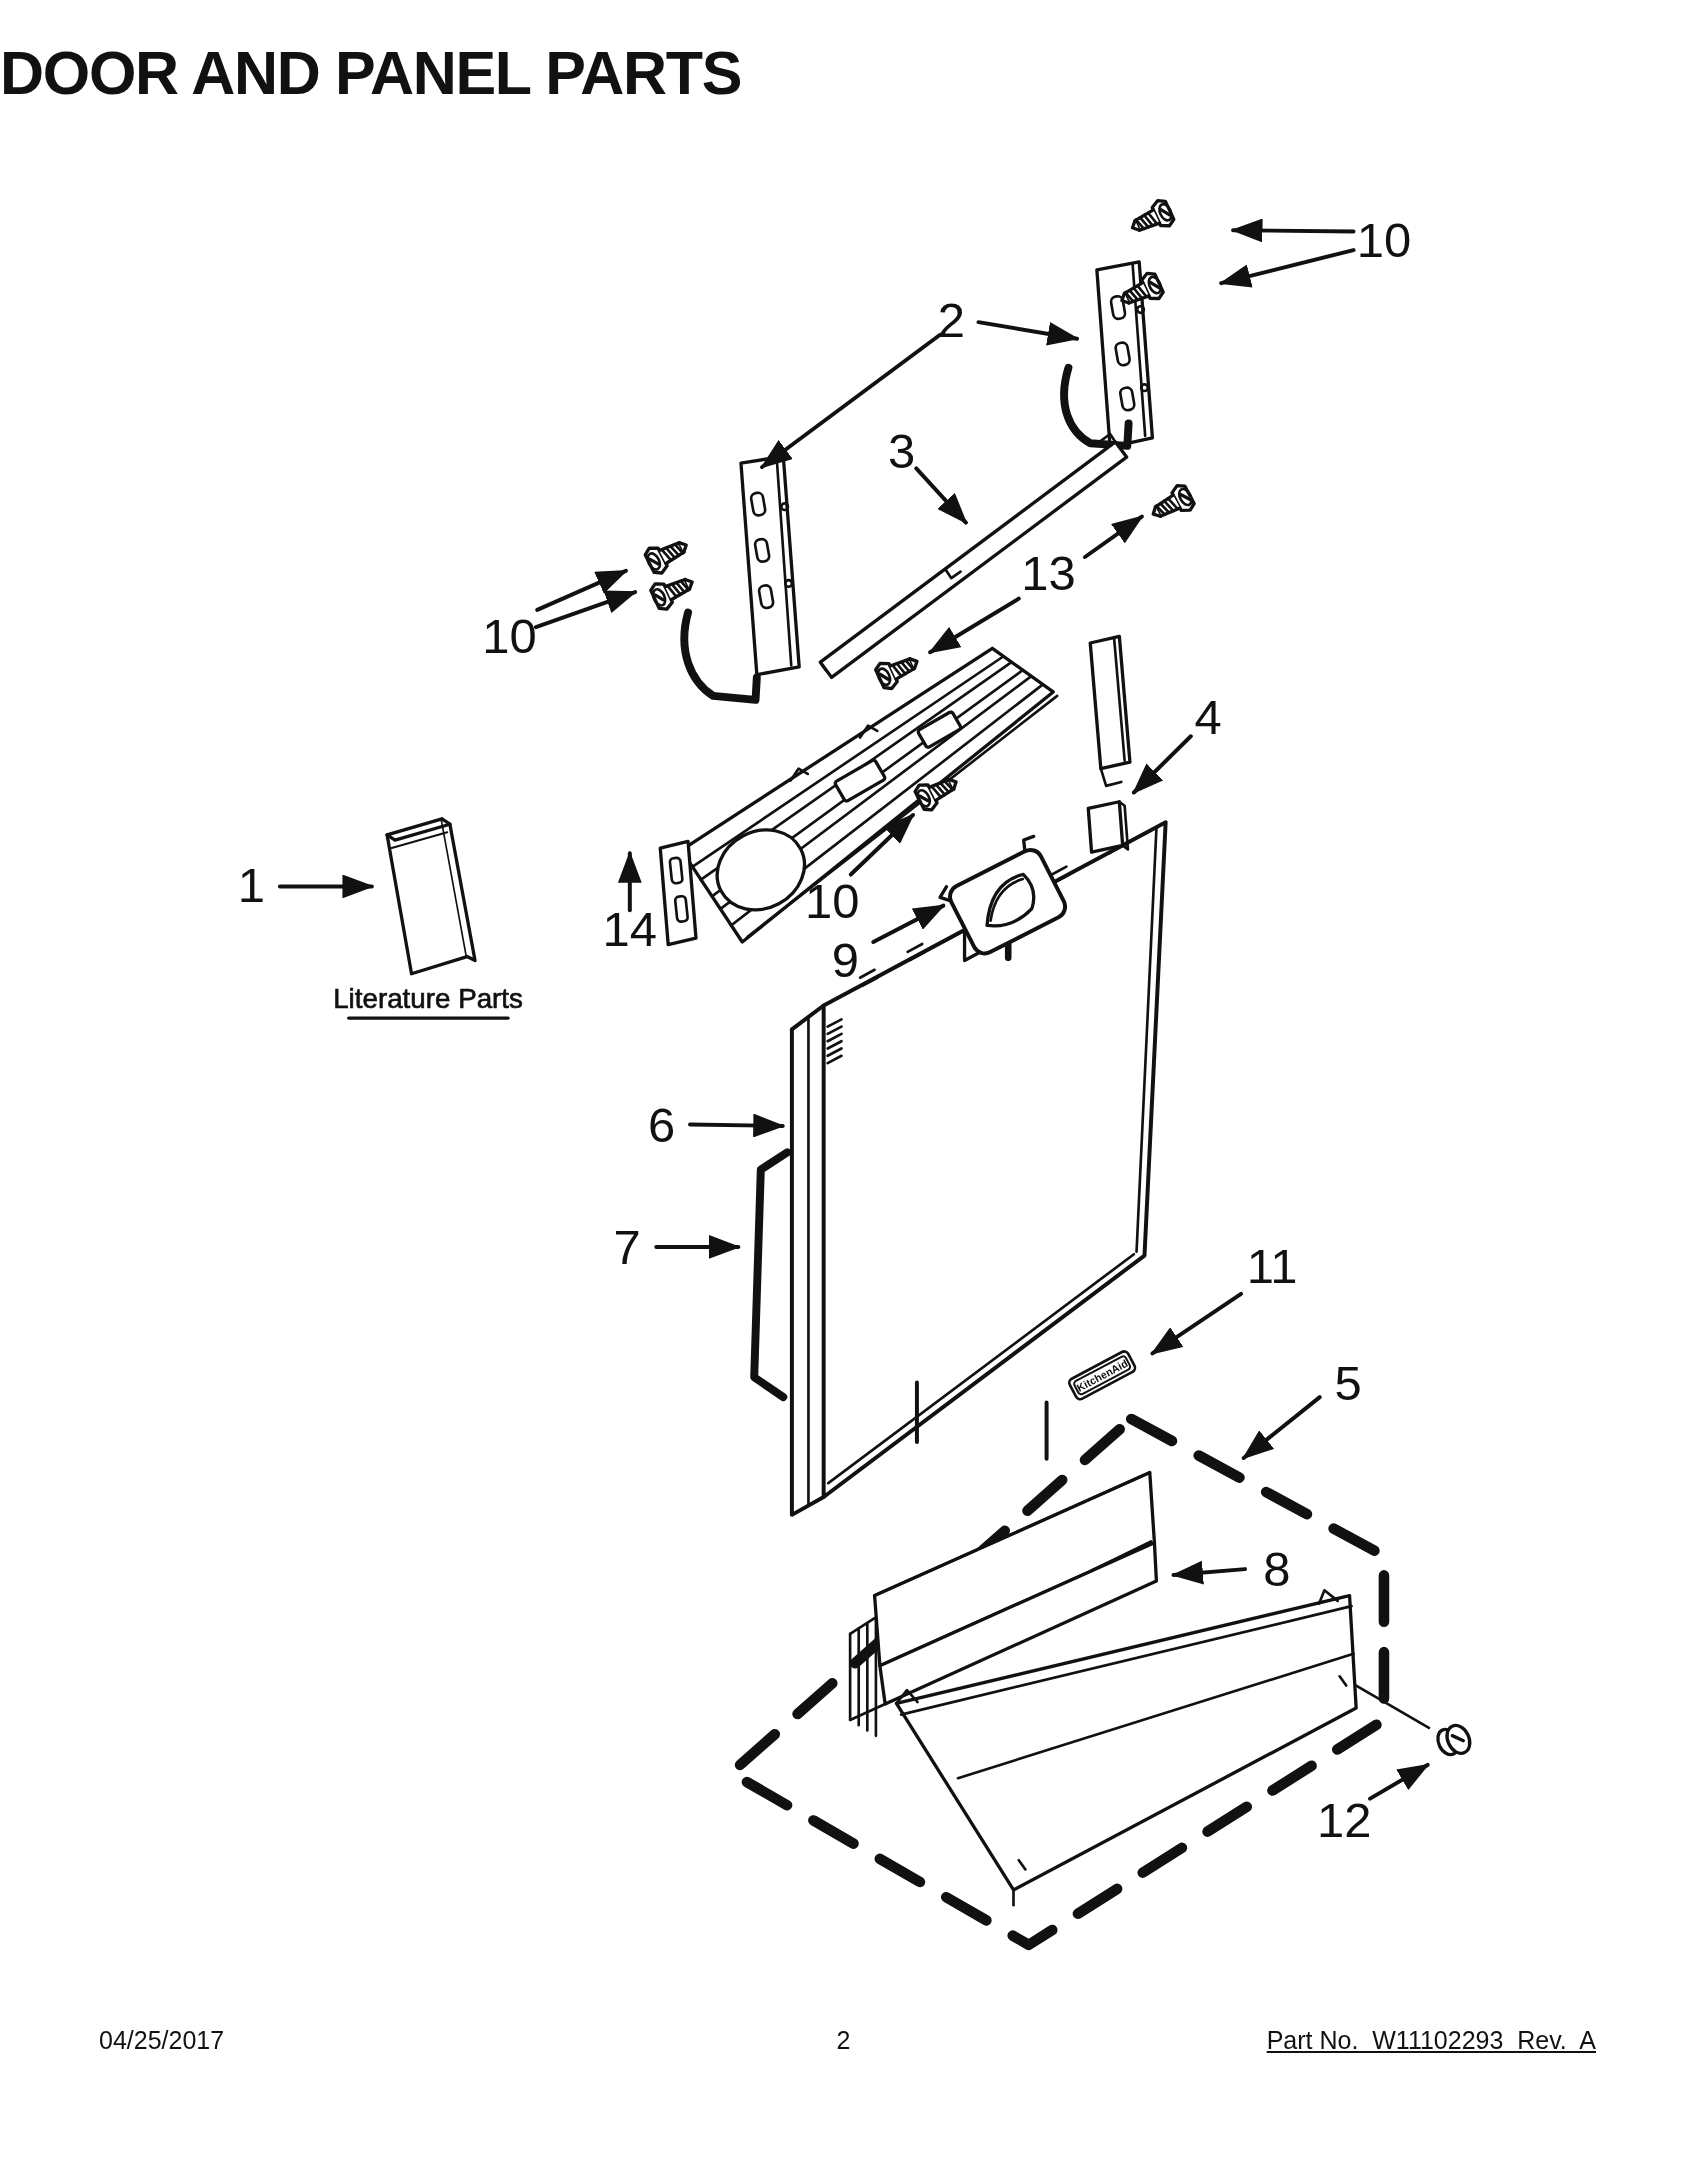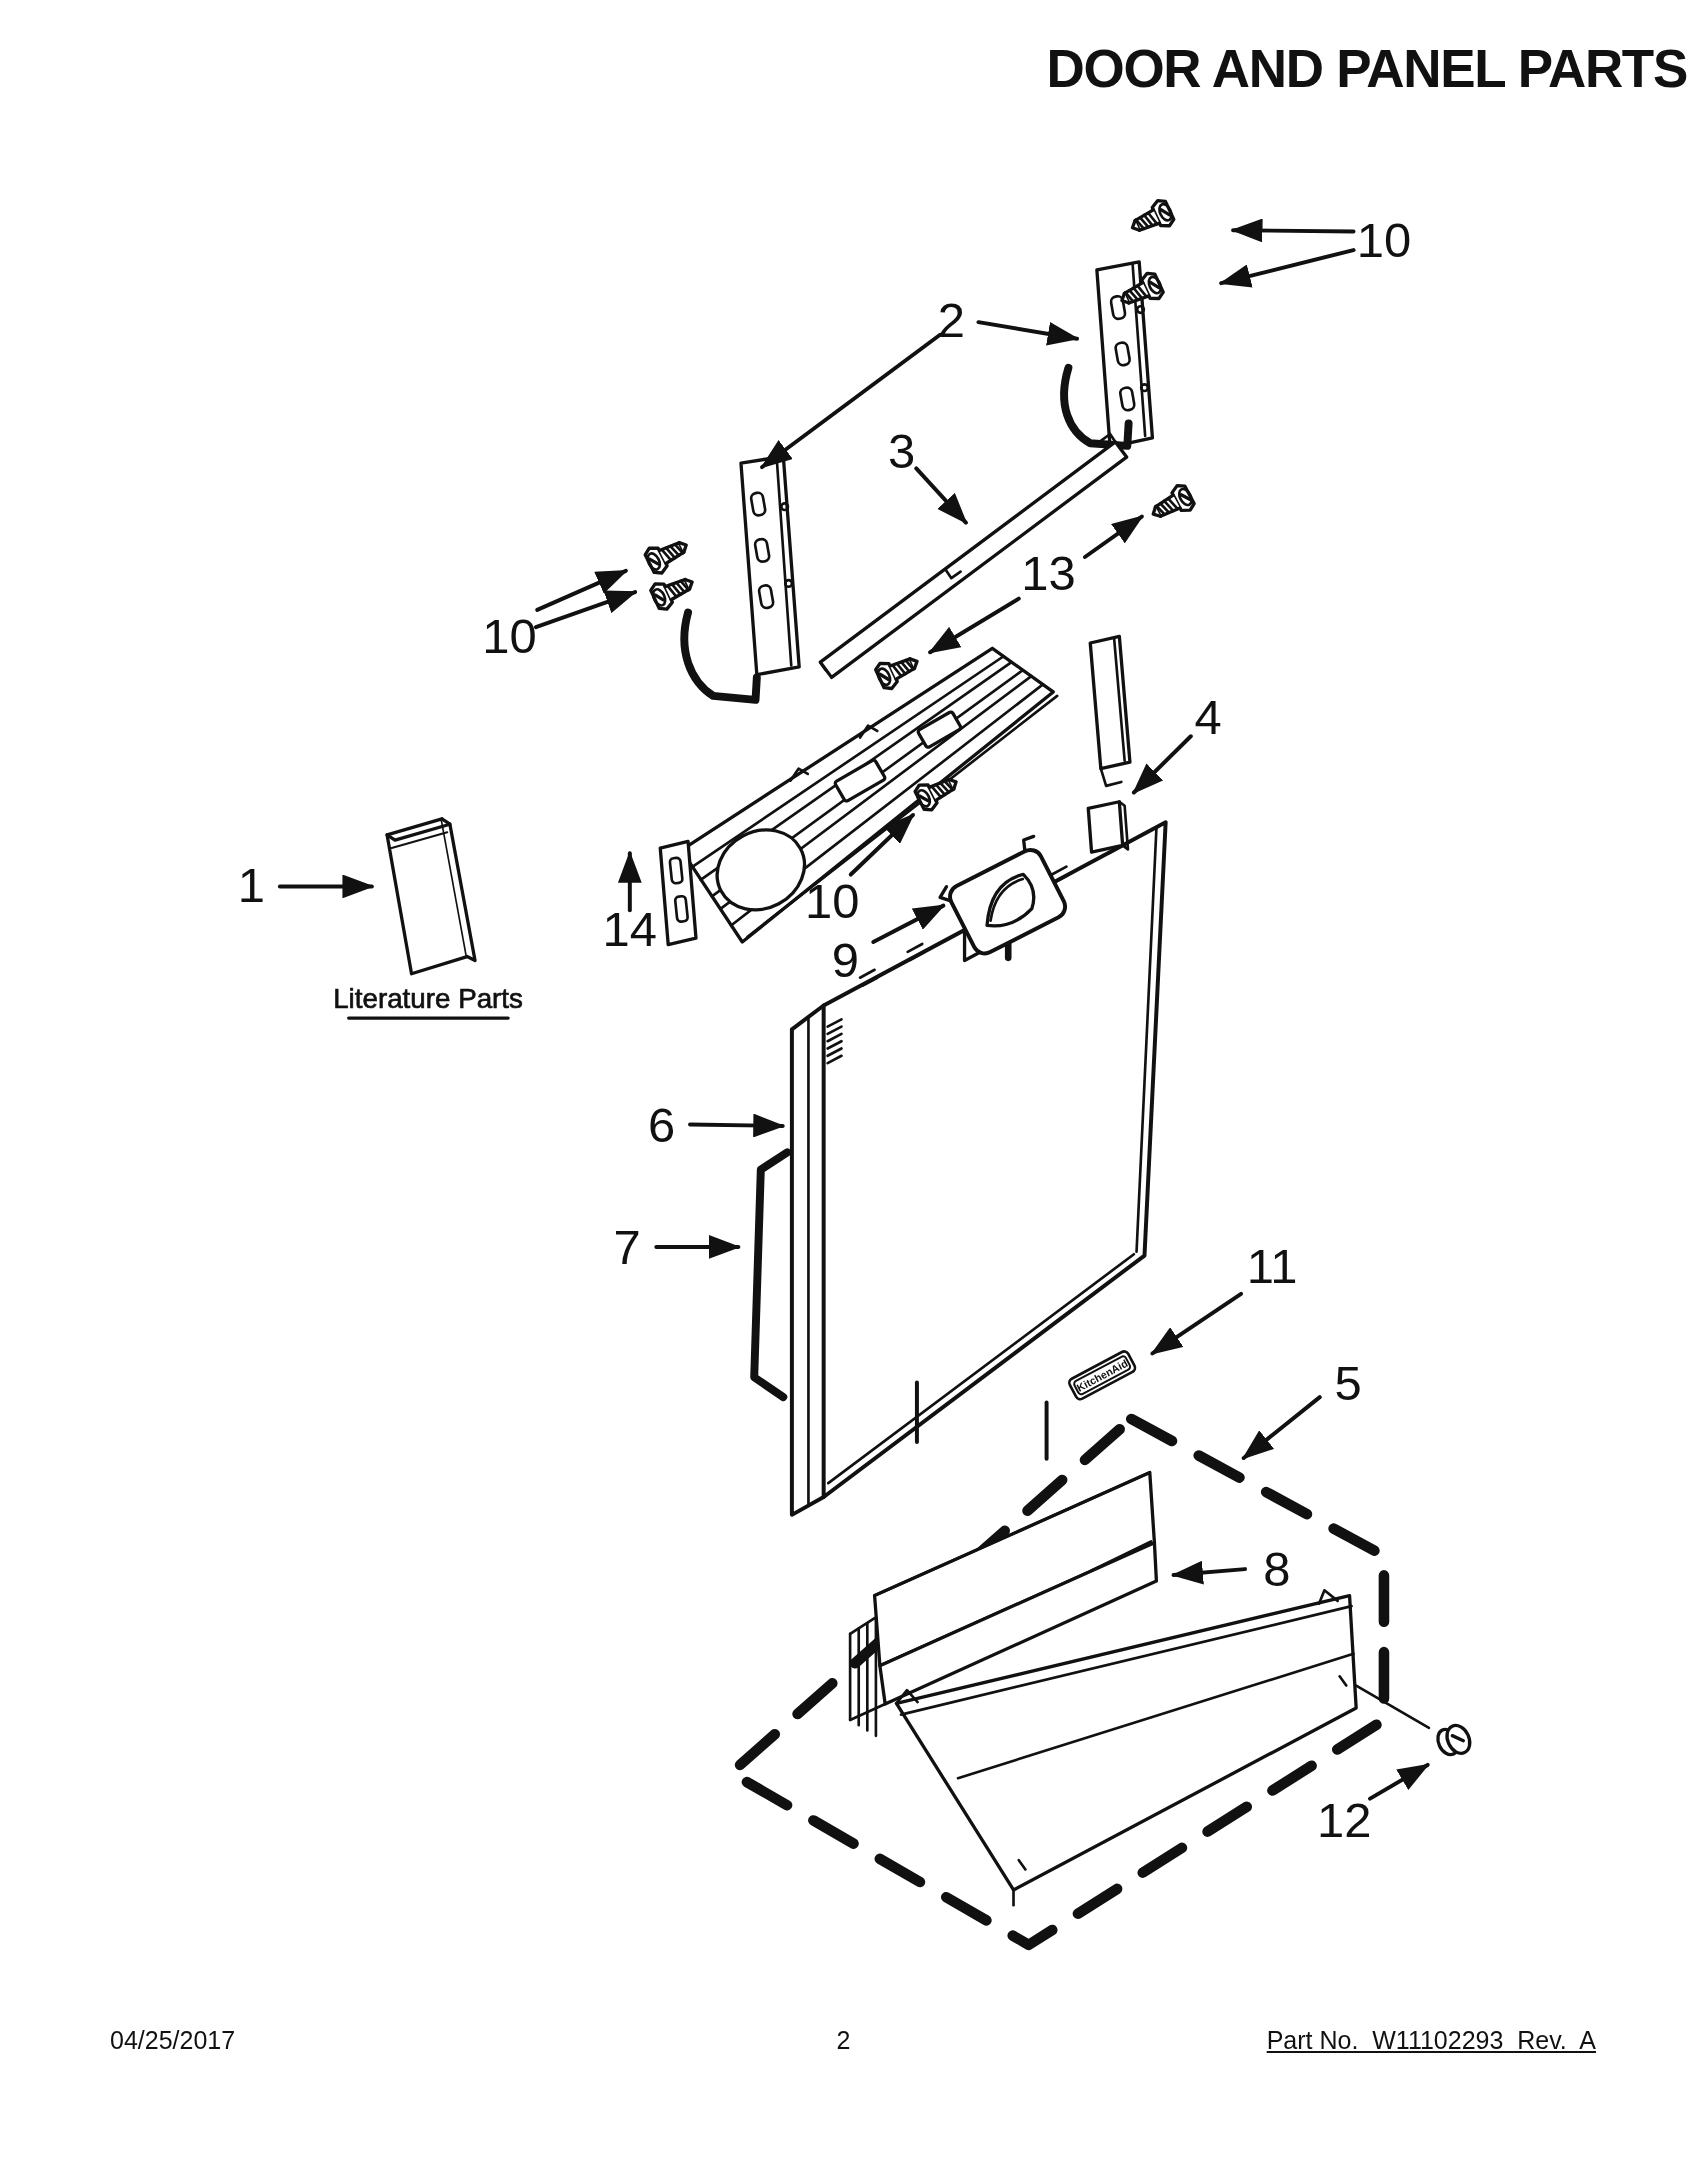--- a/index.html
+++ b/index.html
@@ -5,31 +5,31 @@
   html,body{margin:0;padding:0;background:#888;}
   #page{
     position:relative;
     width:1687px;height:2183px;
     background:#ffffff;
     font-family:"Liberation Sans", sans-serif;
     overflow:hidden;
   }
   #title{
     position:absolute;left:0;top:38px;width:100%;
-    text-align:right;
-    font-size:53px;font-weight:bold;letter-spacing:-1.3px;
+    text-align:left;
+    font-size:61px;font-weight:bold;letter-spacing:-1.3px;
     color:#111;
     white-space:pre;
   }
   #diagram-svg{position:absolute;left:0;top:0;}
   .footer-text{
     position:absolute;top:2026px;
     font-size:25px;color:#111;white-space:pre;
   }
-  #footer-date{left:110px;}
+  #footer-date{left:99px;}
   #footer-page{left:0;width:100%;text-align:center;}
   #footer-part{right:91px;text-align:right;text-decoration:underline;}
   text{font-family:"Liberation Sans", sans-serif;fill:#111;}
   .callout{font-size:74px;}
 </style>
 </head>
 <body>
 
 <div id="page">
 

